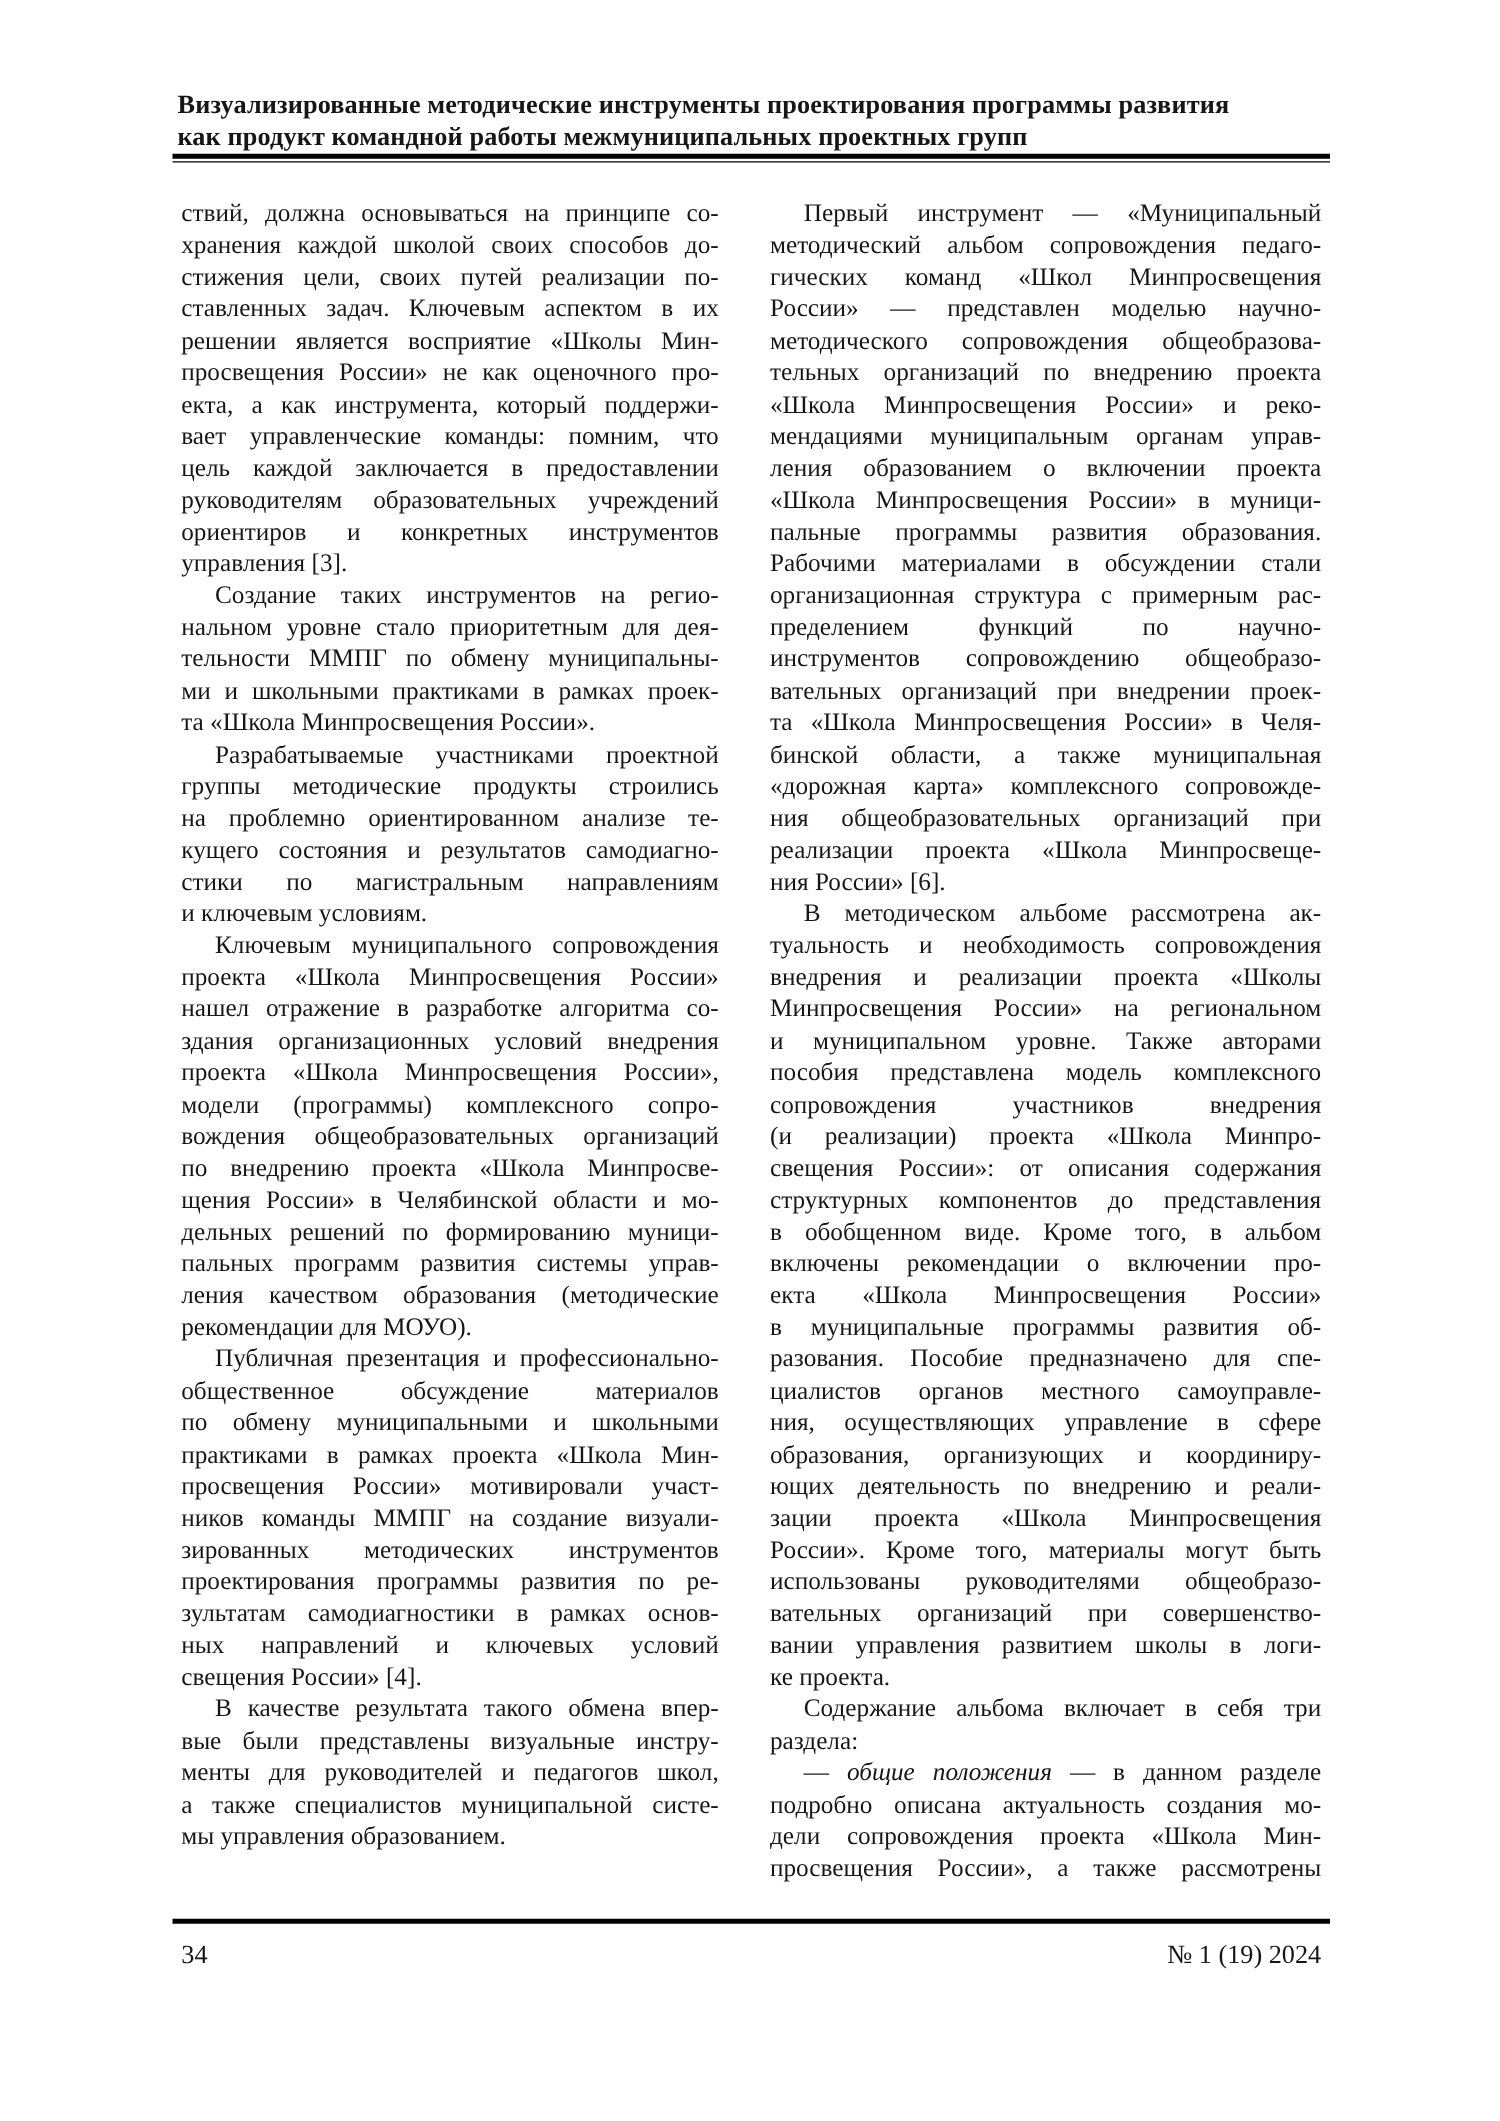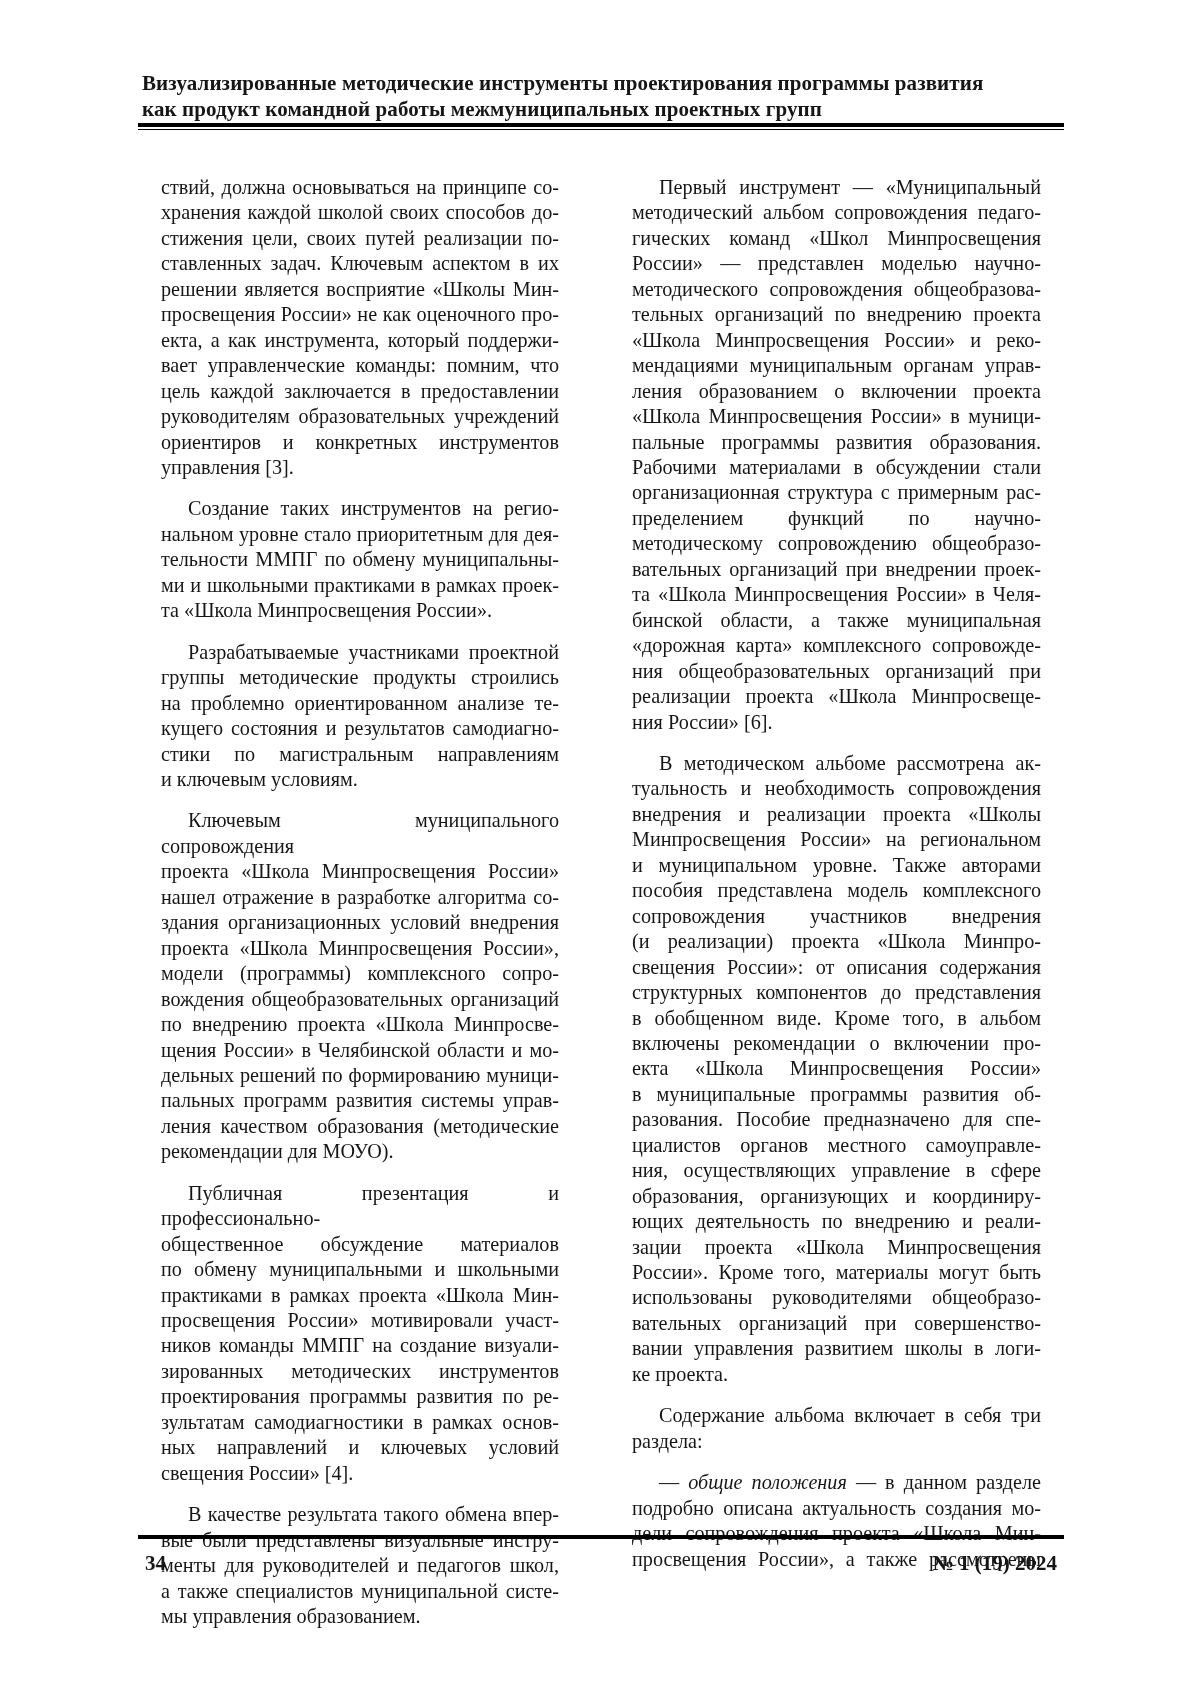--- a/index.html
+++ b/index.html
@@ -26,33 +26,33 @@
   .rule-footer{
     position:absolute;left:138px;top:1535px;width:926px;
     height:4px;background:#000;
   }
   .col{
     position:absolute;top:159px;
     font-size:20.2px;line-height:25.45px;
   }
   .col-left{left:145px;width:430px;}
   .col-right{left:616px;width:441px;}
-  .paragraph{margin:16px;padding:0;}
+  .paragraph{margin:0;padding:0;}
   .pline{
     text-align:justify;
     text-align-last:justify;
     white-space:normal;
   }
   .pline.end{text-align-last:left;}
   .pline.indent{text-indent:27px;}
   .pline i{font-style:italic;}
   .footer-bar{
     position:absolute;left:145px;top:1551px;width:912px;
     display:flex;justify-content:space-between;align-items:baseline;
-    font-size:21px;line-height:25px;font-weight:bold;
+    font-size:21px;line-height:25px;
   }
 </style>
 </head>
 <body>
 
 <div class="page">
 
   <div class="doc-title">
     <div>Визуализированные методические инструменты проектирования программы развития</div>
     <div>как продукт командной работы межмуниципальных проектных групп</div>
@@ -135,21 +135,21 @@
         <div class="pline">методического сопровождения общеобразова-</div>
         <div class="pline">тельных организаций по внедрению проекта</div>
         <div class="pline">«Школа Минпросвещения России» и реко-</div>
         <div class="pline">мендациями муниципальным органам управ-</div>
         <div class="pline">ления образованием о включении проекта</div>
         <div class="pline">«Школа Минпросвещения России» в муници-</div>
         <div class="pline">пальные программы развития образования.</div>
         <div class="pline">Рабочими материалами в обсуждении стали</div>
         <div class="pline">организационная структура с примерным рас-</div>
         <div class="pline">пределением функций по научно-</div>
-        <div class="pline">методическому сопровождению общеобразо-</div>
+        <div class="pline">инструментов сопровождению общеобразо-</div>
         <div class="pline">вательных организаций при внедрении проек-</div>
         <div class="pline">та «Школа Минпросвещения России» в Челя-</div>
         <div class="pline">бинской области, а также муниципальная</div>
         <div class="pline">«дорожная карта» комплексного сопровожде-</div>
         <div class="pline">ния общеобразовательных организаций при</div>
         <div class="pline">реализации проекта «Школа Минпросвеще-</div>
         <div class="pline end">ния России» [6].</div>
       </div>
       <div class="paragraph">
         <div class="pline indent">В методическом альбоме рассмотрена ак-</div>

